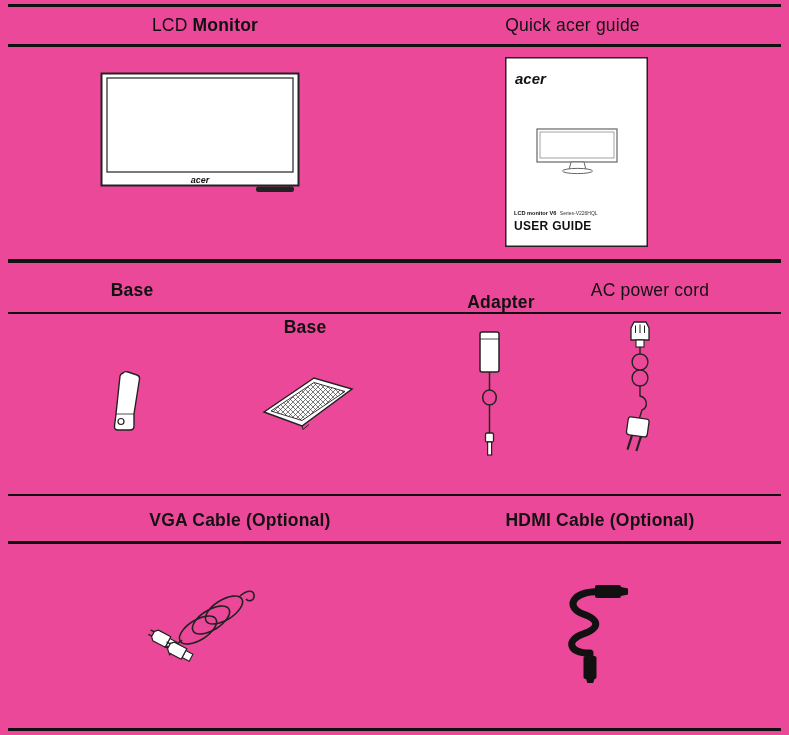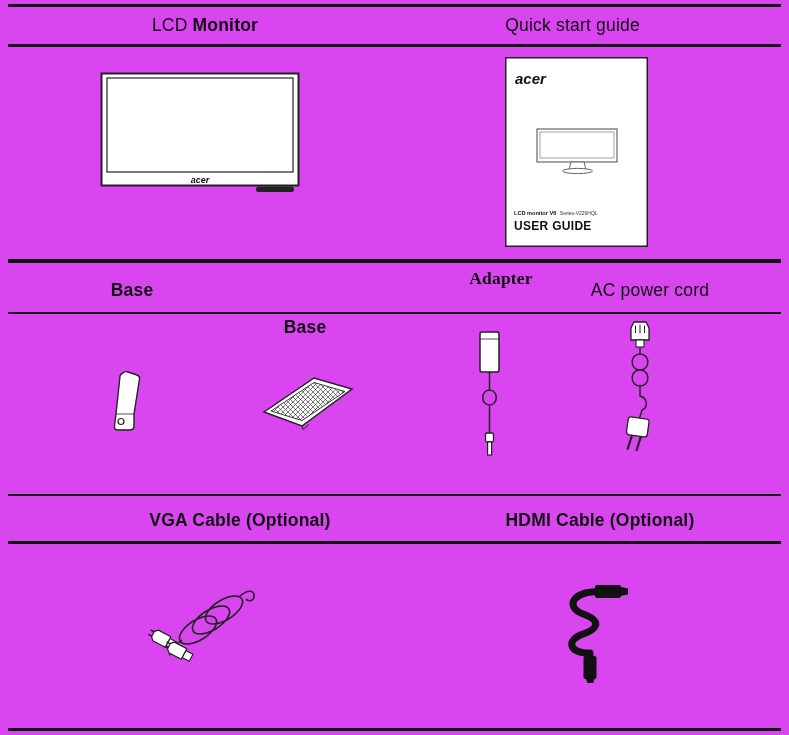--- a/index.html
+++ b/index.html
@@ -1,19 +1,19 @@
 <!DOCTYPE html>
 <html><head>
 <meta charset="utf-8">
 <style>
   html,body{margin:0;padding:0;background:#ffffff;}
   .page{
     position:relative;
     width:789px;height:735px;
-    background:#d946ef;
+    background:#ec4899;
     font-family:"Liberation Sans", sans-serif;
     color:#111;
     overflow:hidden;
   }
   .rule{position:absolute;left:8px;width:773px;background:#111;}
   .lbl{position:absolute;text-align:center;font-size:17.5px;color:#111;letter-spacing:.2px;white-space:nowrap;}
   .bold{font-weight:700;}
   .illus{position:absolute;}
   svg text{font-family:"Liberation Sans", sans-serif;fill:#111;}
 </style>
@@ -27,21 +27,21 @@
   <div class="rule" style="top:259px;height:4px;"></div>
   <div class="rule" style="top:312px;height:2px;"></div>
   <div class="rule" style="top:494px;height:2px;"></div>
   <div class="rule" style="top:541px;height:3px;"></div>
   <div class="rule" style="top:728px;height:3px;"></div>
 
   <div class="lbl" style="left:110px;top:15px;width:190px;">
     <span>LCD</span>
     <span class="bold">Monitor</span>
   </div>
-  <div class="lbl" style="left:470px;top:15px;width:205px;">Quick start guide</div>
+  <div class="lbl" style="left:470px;top:15px;width:205px;">Quick acer guide</div>
 
   <svg class="illus" style="left:100px;top:72px;" width="200" height="130" viewBox="0 0 200 130">
     <rect x="1.5" y="1.5" width="197" height="112" fill="#fff" stroke="#222" stroke-width="2"></rect>
     <rect x="7" y="6" width="186" height="94" fill="#fff" stroke="#222" stroke-width="1.2"></rect>
     <text x="100" y="110.5" font-size="9" font-style="italic" font-weight="bold" text-anchor="middle">acer</text>
     <rect x="156" y="114.5" width="38" height="5.5" rx="2.5" fill="#222"></rect>
   </svg>
 
   <svg class="illus" style="left:505px;top:57px;" width="143" height="190" viewBox="0 0 143 190">
     <rect x="0.75" y="0.75" width="141.5" height="188.5" fill="#fff" stroke="#222" stroke-width="1.5"></rect>
@@ -54,21 +54,21 @@
     </g>
     <text x="9" y="158" font-size="5.6">
       <tspan font-weight="bold">LCD monitor V6</tspan>
       <tspan dx="2" font-size="5" fill="#333">Series-V226HQL</tspan>
     </text>
     <text x="9" y="173" font-size="12" font-weight="bold" letter-spacing="0.3">USER GUIDE</text>
   </svg>
 
   <div class="lbl bold" style="left:82px;top:280px;width:100px;">Base</div>
   <div class="lbl bold" style="left:255px;top:280px;width:100px;margin-top:37px;">Base</div>
-  <div class="lbl bold" style="left:446px;top:268px;width:110px;font-family:Liberation Serif, serif;">Adapter</div>
+  <div class="lbl bold" style="left:446px;top:292px;width:110px;">Adapter</div>
   <div class="lbl" style="left:585px;top:280px;width:130px;">AC power cord</div>
 
   <svg class="illus" style="left:104px;top:370px;" width="45" height="65" viewBox="0 0 45 65">
     <path d="M19 3 Q21 1 24 2 L33 5 Q36 6 35.5 9 L30 44 L30 56 Q30 60 26 60 L14 60 Q10 60 10.5 56 L12 44 L16 6 Q16.5 4 19 3 Z" fill="#fff" stroke="#222" stroke-width="1.4"></path>
     <path d="M12 44 L30 44" stroke="#222" stroke-width="0.8" fill="none"></path>
     <circle cx="17" cy="51.5" r="3" fill="none" stroke="#222" stroke-width="1.2"></circle>
   </svg>
 
   <svg class="illus" style="left:258px;top:372px;" width="100" height="60" viewBox="0 0 100 60">
     <defs>

